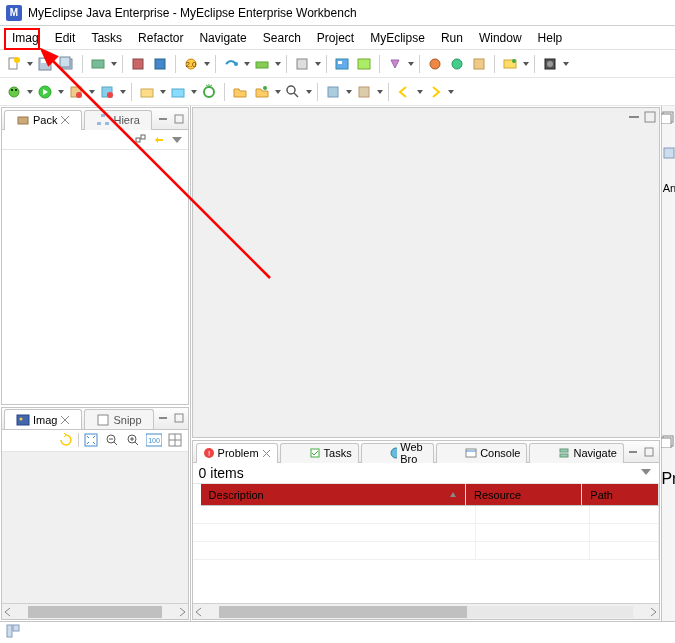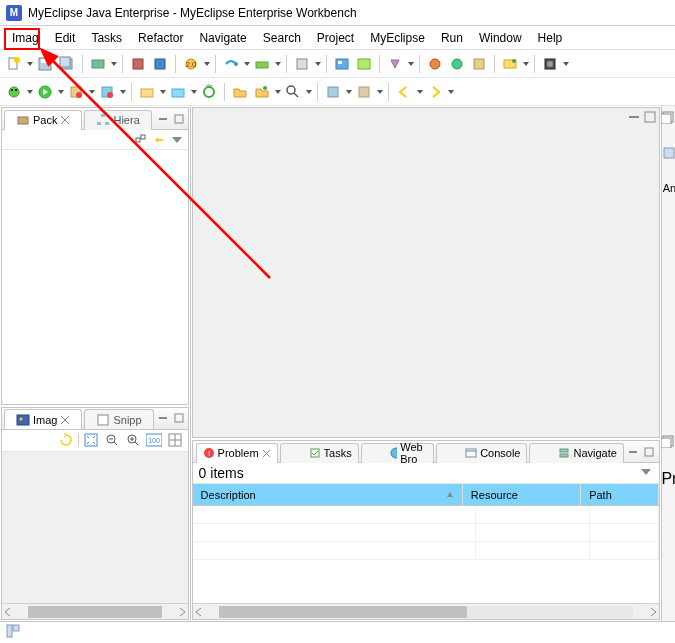--- a/index.html
+++ b/index.html
@@ -28,21 +28,21 @@
   .view-body { flex:1; background:#fff; }
   .center-col { flex:1; display:flex; flex-direction:column; }
   .editor-area { flex:1; background:#f0f0f0; border:1px solid #c5c5c5; margin:1px; position:relative;}
   .editor-area .corner { position:absolute; top:2px; right:2px; display:flex; gap:2px;}
   .bottom-tabs { height:180px; border:1px solid #c5c5c5; margin:1px; display:flex; flex-direction:column;}
   .bt-tabrow { height:22px; background:linear-gradient(#fdfdfd,#ececec); border-bottom:1px solid #c5c5c5; display:flex; align-items:center; padding:0 3px; gap:2px;}
   .bt-tab { display:flex; align-items:center; gap:3px; padding:2px 6px; font-size:11px; border:1px solid #c5c5c5; border-bottom:none; border-radius:3px 3px 0 0; background:#fff; height:20px; margin-top:2px;}
   .bt-tab.inactive { background:#f5f5f5;padding-left:28px; }
   .bt-body { flex:1; display:flex; flex-direction:column; }
   .items-row { padding:2px 6px; font-size:14px; border-bottom:1px solid #e5e5e5; display:flex; justify-content:space-between;}
-  .table-head { display:flex; border-bottom:1px solid #c5c5c5; background:#7dd3fc; height:22px; }
+  .table-head { display:flex; border-bottom:1px solid #c5c5c5; background:#b91c1c; height:22px;margin-left:8px; }
   .th { border-right:1px solid #e0e0e0; padding:3px 8px; font-size:11px; display:flex; align-items:center; justify-content:space-between;}
   .table-rows { flex:1; }
   .tr { display:flex; height:18px; border-bottom:1px solid #f0f0f0;}
   .tr .td { border-right:1px solid #f0f0f0;}
   .hscroll { height:16px; background:#f0f0f0; border-top:1px solid #d0d0d0; display:flex; align-items:center;}
   .hscroll .track { flex:1; height:12px; background:#e8e8e8; margin:0 14px; position:relative;}
   .hscroll .thumb { position:absolute; left:0; width:60%; height:100%; background:#c0c0c0;}
   .right-col { width:16px; background:#f5f5f5; border-left:1px solid #c5c5c5; padding-top:4px; display:flex; flex-direction:column; align-items:center; gap:20px; font-size:10px;}
   .right-min { width:16px; height:16px; }
   .statusbar { height:22px; border-top:1px solid #c5c5c5; display:flex; align-items:center; padding:0 6px;}

